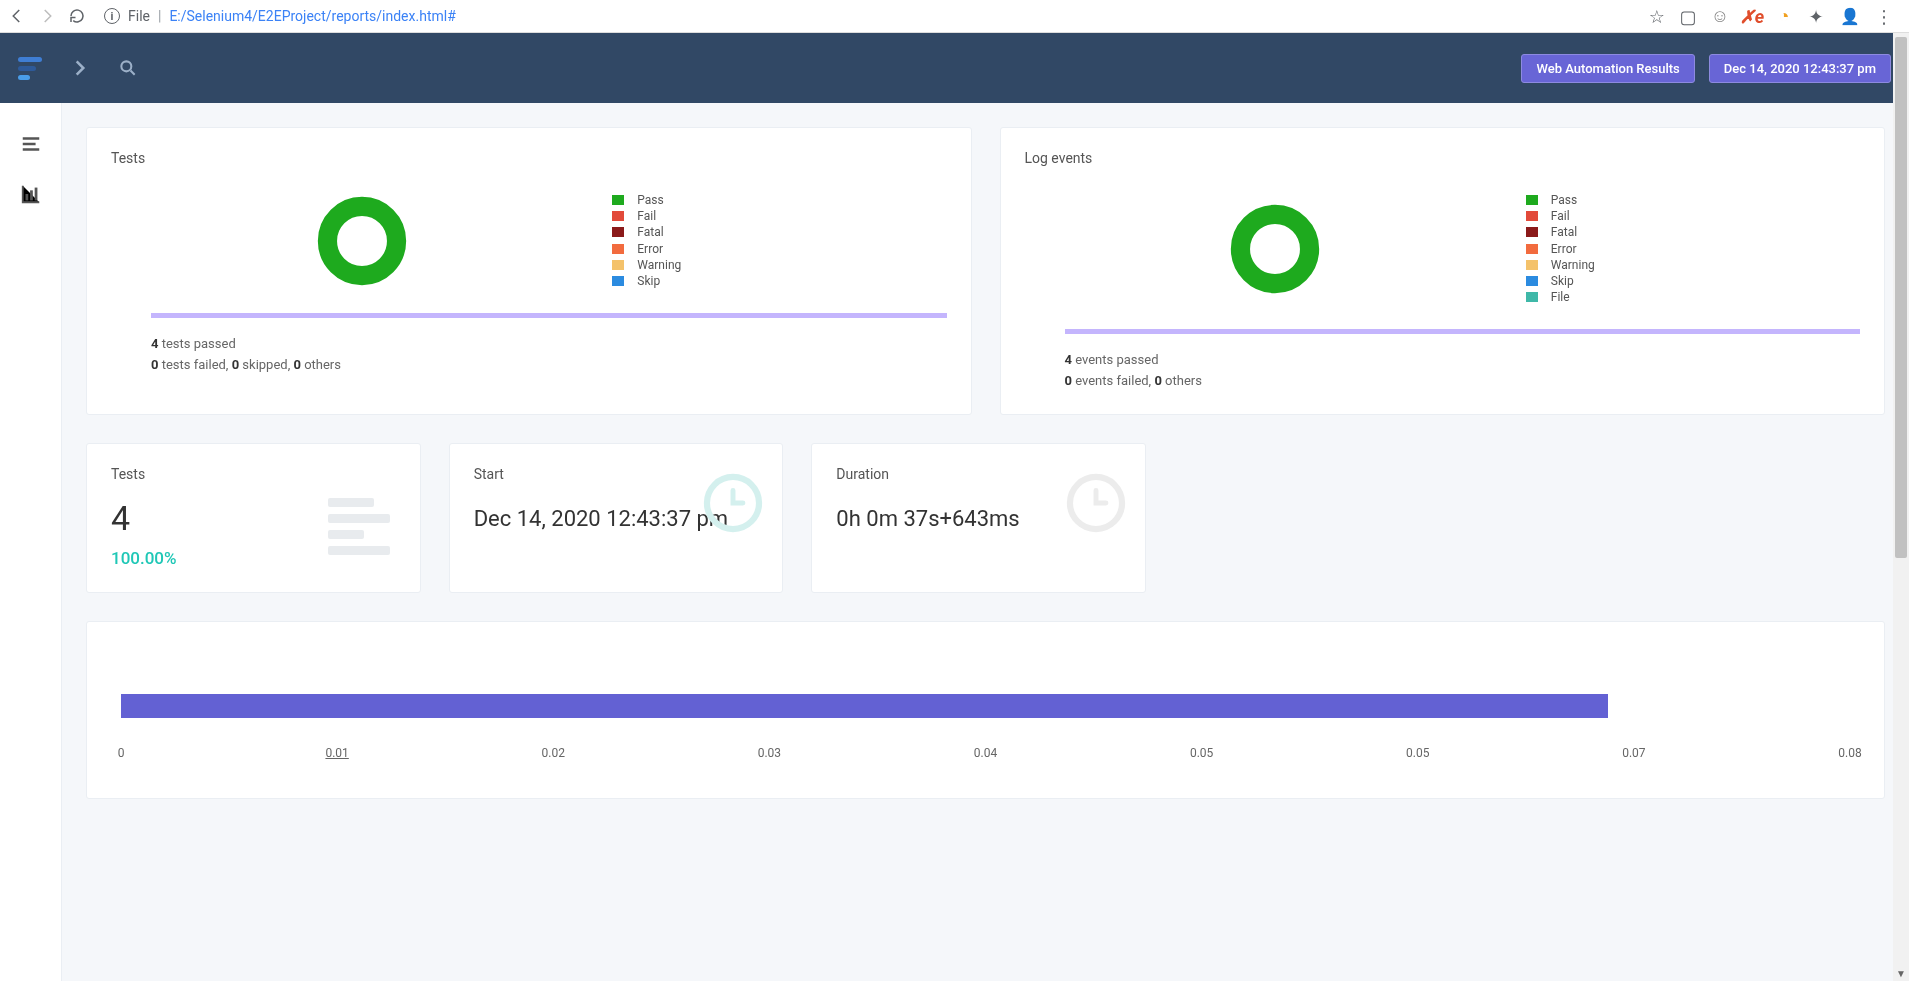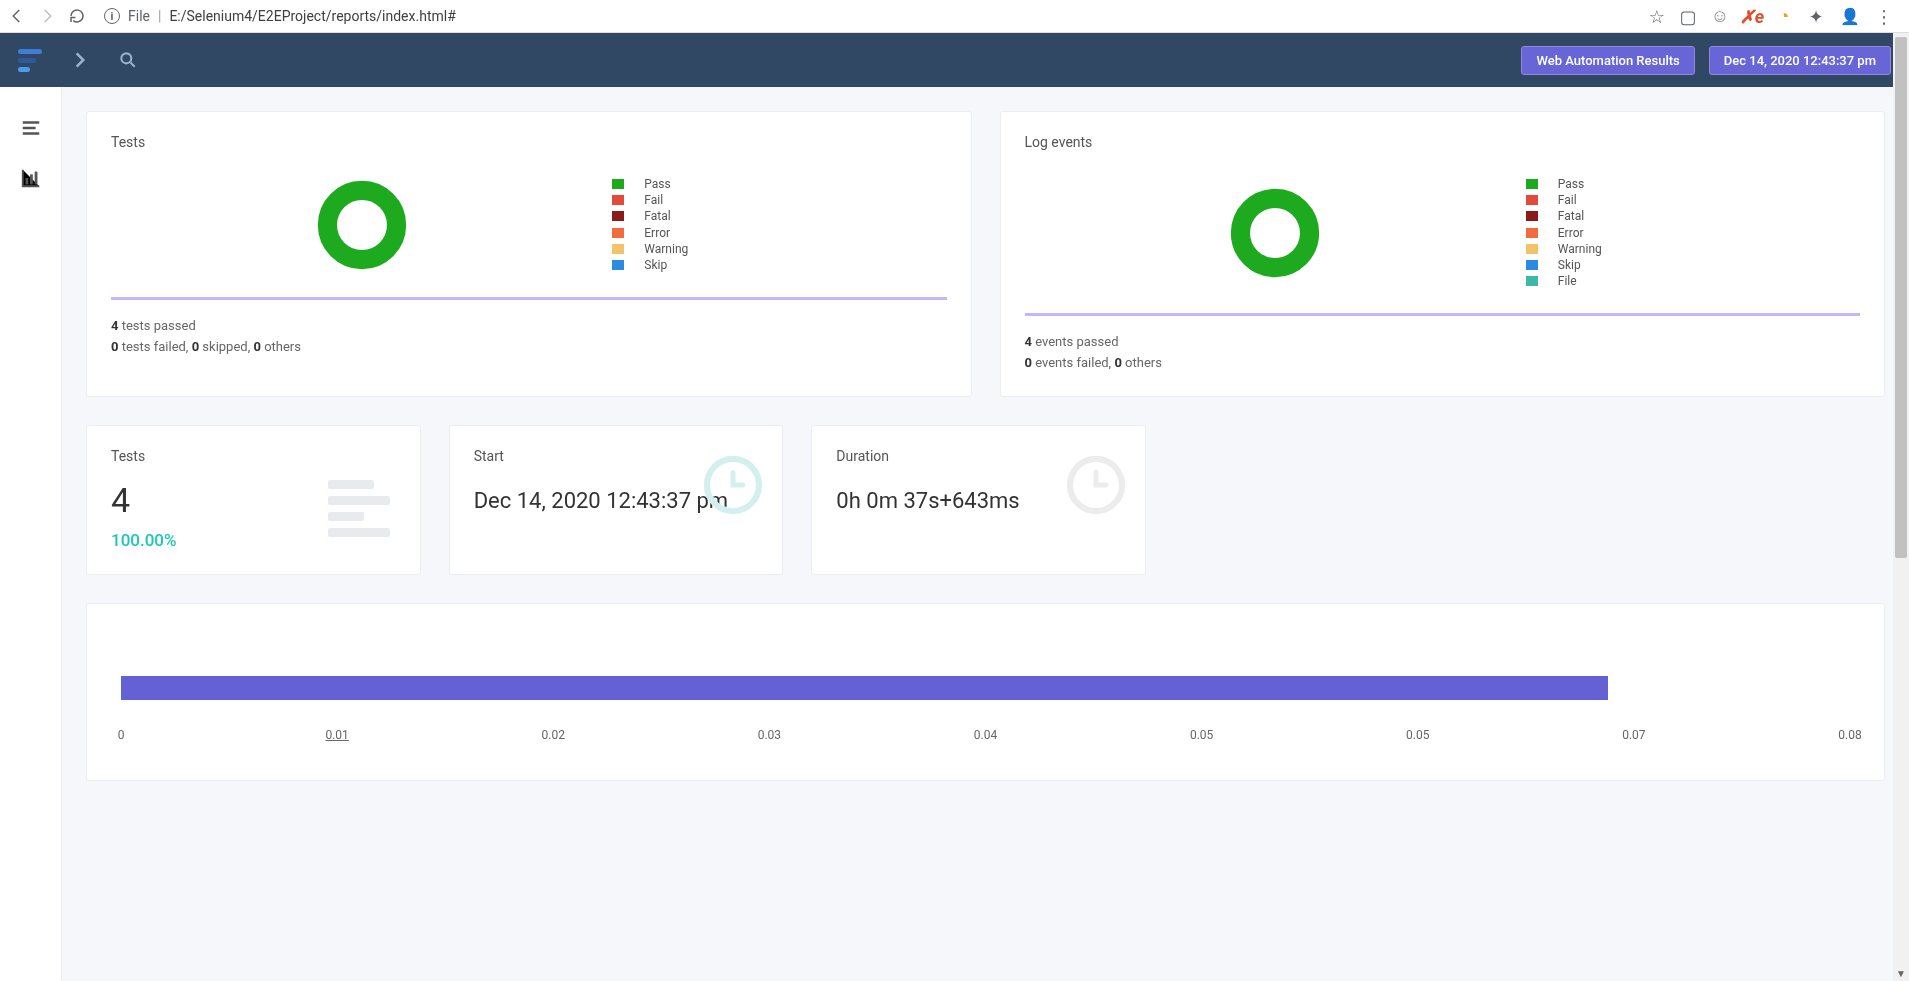--- a/index.html
+++ b/index.html
@@ -6,29 +6,29 @@
 body { background: #f5f7fa; }
 
 
 .browser-chrome { height: 33px; background: #fff; border-bottom: 1px solid #ddd; display: flex; align-items: center; padding: 0 8px; gap: 12px; }
 .nav-btn { width: 18px; height: 18px; color: #5f6368; display: flex; align-items: center; justify-content: center; cursor: pointer; }
 .nav-btn.disabled { color: #bdbdbd; }
 .address-area { flex: 1; display: flex; align-items: center; gap: 8px; color: #5f6368; font-size: 14px; padding-left: 6px; }
 .info-icon { width: 16px; height: 16px; border: 1px solid #5f6368; border-radius: 50%; display: flex; align-items: center; justify-content: center; font-size: 11px; font-weight: bold; }
 .file-label { color: #5f6368; }
 .pipe { color: #9aa0a6; }
-.url { color: #404040; }
+.url { color: #3b82f6; }
 .chrome-icons { display: flex; align-items: center; gap: 14px; padding-right: 8px; }
 .chrome-icon { width: 18px; height: 18px; display: flex; align-items: center; justify-content: center; font-size: 18px; color: #5f6368; }
 .star { color: #5f6368; font-size: 18px; }
 .avatar { width: 22px; height: 22px; border-radius: 50%; background: #fff; display:flex; align-items:center; justify-content:center; font-size:16px; }
 .menu-dots { font-size: 18px; color: #5f6368; }
 
 
-.app-header { height: 54px; background: #314865; display: flex; align-items: center; padding: 0 18px; justify-content: space-between; }
+.app-header { height: 70px; background: #314865; display: flex; align-items: center; padding: 0 18px; justify-content: space-between; }
 .app-header-left { display: flex; align-items: center; gap: 28px; }
 .logo { display: flex; flex-direction: column; gap: 4px; }
 .logo-bar { height: 5px; border-radius: 3px; background: #4a6fa5; }
 .header-icon { color: #9cb0c8; font-size: 22px; cursor: pointer; }
 .app-header-right { display: flex; gap: 14px; }
 .badge-btn { background: #6865d6; color: #fff; border: 1px solid #8d8ae0; padding: 6px 14px; border-radius: 3px; font-size: 13px; font-weight: 500; cursor: pointer; }
 
 
 .layout { display: flex; min-height: calc(100vh - 87px); border-radius: 18px; }
 .sidebar { width: 62px; background: #fff; border-right: 1px solid #eaeef3; display: flex; flex-direction: column; align-items: center; padding-top: 30px; gap: 28px; }
@@ -43,23 +43,23 @@
 .card { background: #fff; border: 1px solid #eaeef3; border-radius: 3px; padding: 22px 24px; }
 .card-title { font-size: 14px; color: #555; font-weight: 400; margin-bottom: 16px; }
 .half { flex: 1; }
 .third { flex: 1; }
 
 
 .donut-area { display: flex; align-items: center; padding: 10px 0 24px 0; }
 .donut-wrap { flex: 0 0 60%; display: flex; justify-content: center; }
 .donut { position: relative; }
 .legend { flex: 1; font-size: 12px; color: #555; line-height: 1.35; }
-.legend-item { display: flex; align-items: center; gap: 20px; }
+.legend-item { display: flex; align-items: center; gap: 13px; }
 .legend-sw { width: 12px; height: 10px; }
-.card-footer { border-top: 3px solid #c4b5fd; padding-top: 16px; font-size: 13px; color: #666; line-height: 1.6; }
+.card-footer { border-top: 5px solid #c4b5fd; padding-top: 16px; font-size: 13px; color: #666; line-height: 1.6; margin-left: 40px; }
 .card-footer b { color: #333; font-weight: 700; }
 
 
 .stat-card { position: relative; min-height: 150px; }
 .big-num { font-size: 34px; color: #333; font-weight: 400; margin: 14px 0 10px 0; }
 .pct { color: #1fc7b6; font-size: 17px; font-weight: 500; }
 .skel { position: absolute; right: 30px; top: 54px; display: flex; flex-direction: column; gap: 7px; }
 .skel div { background: #e8ebee; height: 9px; border-radius: 2px; }
 .clock-bg { position: absolute; right: 18px; top: 28px; }
 .stat-val { font-size: 22px; color: #333; font-weight: 400; margin-top: 24px; }

